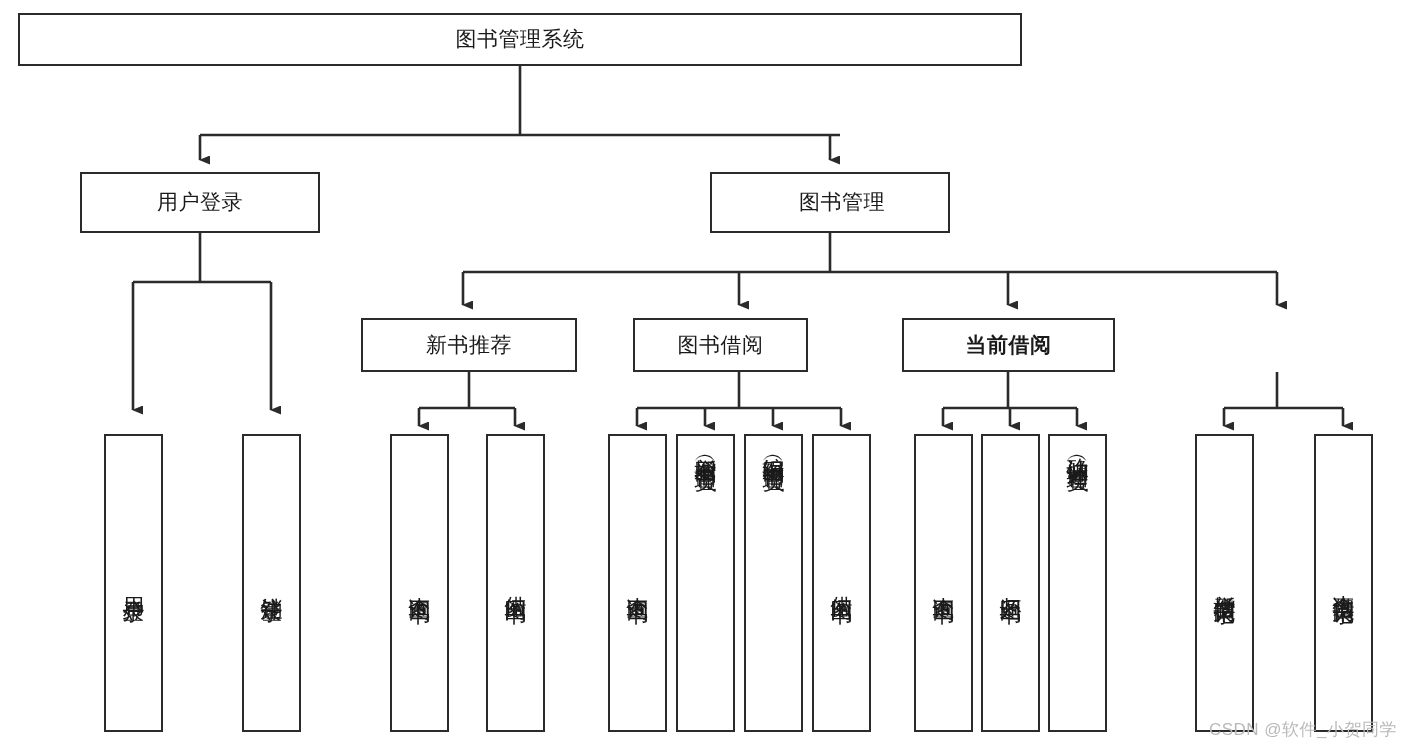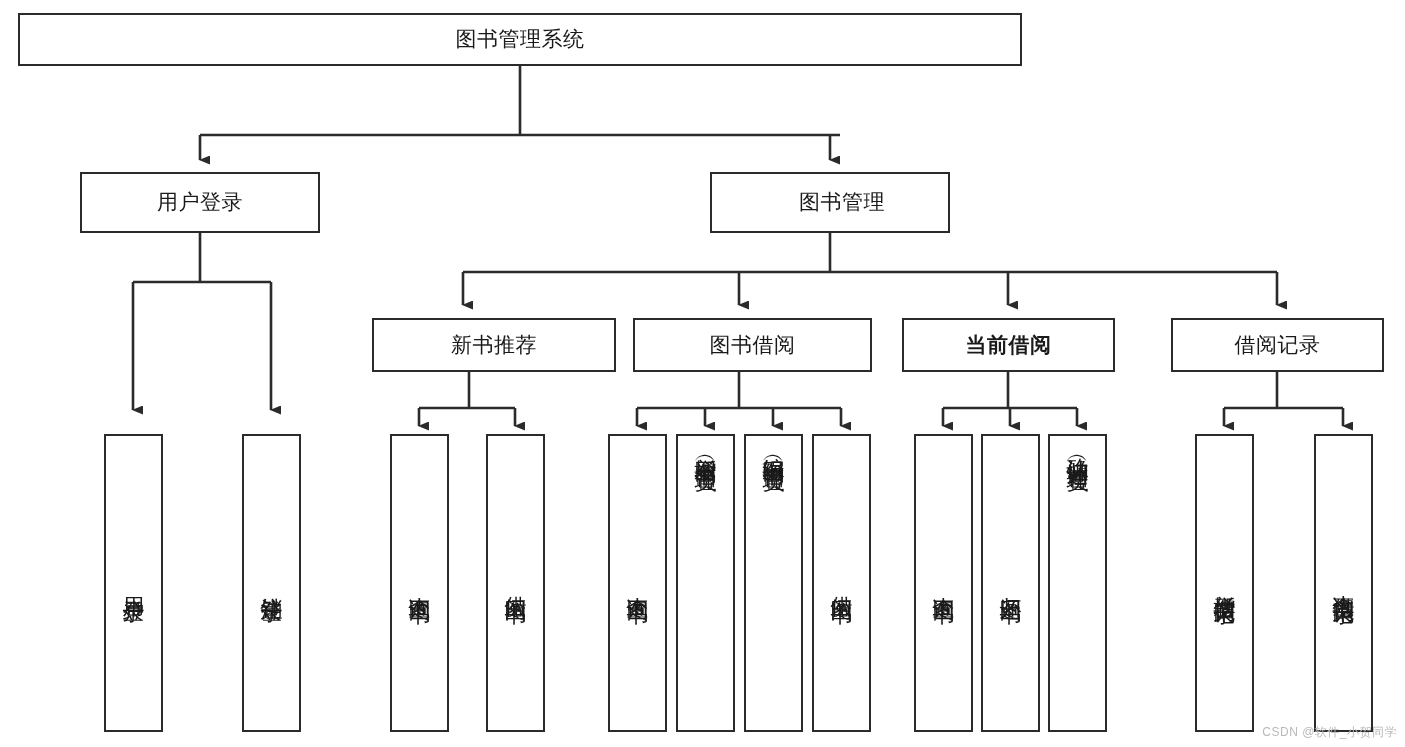--- a/index.html
+++ b/index.html
@@ -63,21 +63,21 @@
     white-space: nowrap;
   }
   .node.vert.centered {
     align-items: center;
     padding-top: 0;
   }
   #watermark {
     position: absolute;
     right: 8px;
     bottom: 6px;
-    font-size: 12px;
+    font-size: 17px;
     color: #b9b9b9;
     letter-spacing: 0.5px;
     z-index: 5;
     white-space: nowrap;
   }
 </style>
 </head>
 <body>
 
 <div id="diagram-root">
@@ -139,35 +139,32 @@
   </div>
 
   <div class="node horiz" style="left:80px; top:172px; width:240px; height:61px;">
     <span class="node-label">用户登录</span>
   </div>
 
   <div class="node horiz" style="left:710px; top:172px; width:240px; height:61px;padding-left:24px;">
     <span class="node-label">图书管理</span>
   </div>
 
-  <div class="node horiz" style="left:361px; top:318px; width:244px; height:54px;margin-left:11px;">
+  <div class="node horiz" style="left:361px; top:318px; width:216px; height:54px;">
     <span class="node-label">新书推荐</span>
   </div>
 
-  <div class="node horiz" style="left:633px; top:318px; width:239px; height:54px;">
+  <div class="node horiz" style="left:633px; top:318px; width:175px; height:54px;">
     <span class="node-label">图书借阅</span>
   </div>
 
   <div class="node horiz" style="left:902px; top:318px; width:213px; height:54px;font-weight:bold;">
     <span class="node-label">当前借阅</span>
   </div>
 
-  <div class="node horiz" style="left:1171px; top:318px; width:213px; height:54px;">
-    <span class="node-label">借阅记录</span>
-  </div>
 
   <div class="node vert centered" style="left:104px; top:434px; width:59px; height:298px;">
     <span class="node-label">用户登录</span>
   </div>
 
   <div class="node vert centered" style="left:242px; top:434px; width:59px; height:298px;">
     <span class="node-label">注销登录</span>
   </div>
 
   <div class="node vert centered" style="left:390px; top:434px; width:59px; height:298px;">

